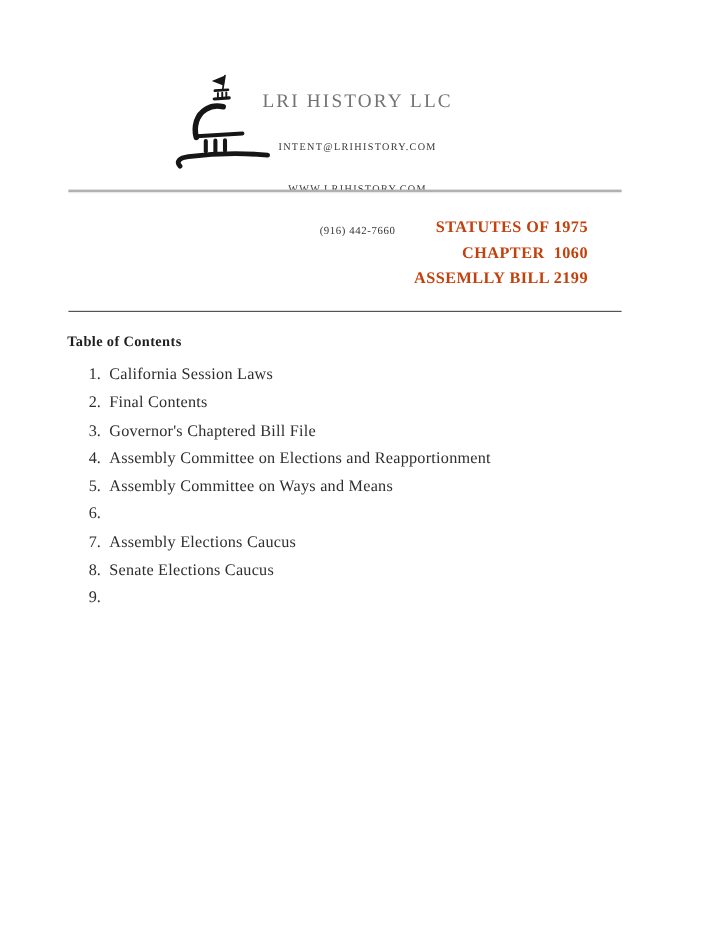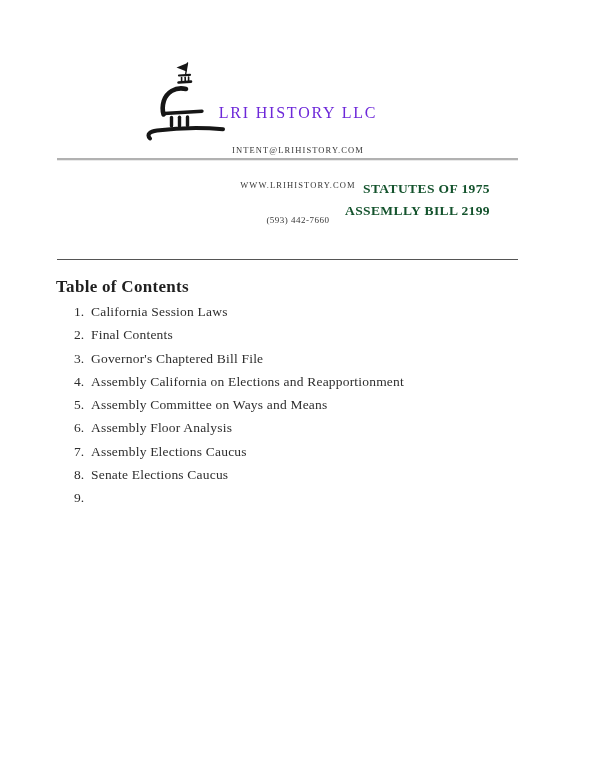--- a/index.html
+++ b/index.html
@@ -33,23 +33,22 @@
     position: absolute;
     left: 0;
     top: 75px;
     width: 596px;
     text-align: center;
   }
   .company {
     font-size: 16px;
     line-height: 20px;
     letter-spacing: 1.8px;
-    color: #6d28d9;
+    color: #737373;
     font-weight: 500;
-    margin-top: 28px;
   }
   .contact {
     font-size: 8.5px;
     line-height: 15px;
     letter-spacing: 1.1px;
     color: #363636;
     margin-top: 20px;
   }
   .phone {
     font-size: 9px;
@@ -78,35 +77,35 @@
   }
 
   
   .ref-block {
     position: absolute;
     top: 178px;
     right: 110px;
     text-align: right;
     font-weight: bold;
     font-size: 13.5px;
-    color: #14532d;
+    color: #c2410c;
     letter-spacing: 0.4px;
   }
   .ref-line {
     line-height: 21.5px;
     white-space: pre; 
   }
 
   
   .toc-title {
     position: absolute;
     left: 56px;
     top: 277px;
     margin: 0;
-    font-size: 17px;
+    font-size: 12px;
     font-weight: bold;
     color: #1f1f1f;
     letter-spacing: 0.3px;
   }
   .toc-list {
     position: absolute;
     left: 0;
     top: 300px;
     width: 560px;
     margin: 0;
@@ -156,27 +155,28 @@
     <path d="M34.5,59.2 L34.5,68" stroke-width="3.4"></path>
     <path d="M42.5,59 L42.5,67.6" stroke-width="3.4"></path>
 
     <path d="M5,80.5 C 1.5,76.5 4.5,73.6 12,72.6 C 36,69.4 61,69.8 78,71.2" stroke-width="4"></path>
   </svg>
 
   <div class="lh-text">
     <div class="company">LRI HISTORY LLC</div>
     <div class="contact">INTENT@LRIHISTORY.COM</div>
     <div class="contact">WWW.LRIHISTORY.COM</div>
-    <div class="contact phone">(593) 442-7660</div>
+    <div class="contact phone">(916) 442-7660</div>
   </div>
 
   <hr class="rule rule-gray">
 
   <div class="ref-block">
     <div class="ref-line">STATUTES OF 1975</div>
+    <div class="ref-line">CHAPTER  1060</div>
     <div class="ref-line">ASSEMLLY BILL 2199</div>
   </div>
 
   <hr class="rule rule-dark">
 
   <h2 class="toc-title">Table of Contents</h2>
 
   <ol class="toc-list">
 
       <li class="toc-item">
@@ -189,31 +189,30 @@
         <span class="toc-label">Final Contents</span>
       </li>
 
       <li class="toc-item">
         <span class="toc-num">3.</span>
         <span class="toc-label">Governor's Chaptered Bill File</span>
       </li>
 
       <li class="toc-item">
         <span class="toc-num">4.</span>
-        <span class="toc-label">Assembly California on Elections and Reapportionment</span>
+        <span class="toc-label">Assembly Committee on Elections and Reapportionment</span>
       </li>
 
       <li class="toc-item">
         <span class="toc-num">5.</span>
         <span class="toc-label">Assembly Committee on Ways and Means</span>
       </li>
 
       <li class="toc-item">
         <span class="toc-num">6.</span>
-        <span class="toc-label">Assembly Floor Analysis</span>
       </li>
 
       <li class="toc-item">
         <span class="toc-num">7.</span>
         <span class="toc-label">Assembly Elections Caucus</span>
       </li>
 
       <li class="toc-item">
         <span class="toc-num">8.</span>
         <span class="toc-label">Senate Elections Caucus</span>

